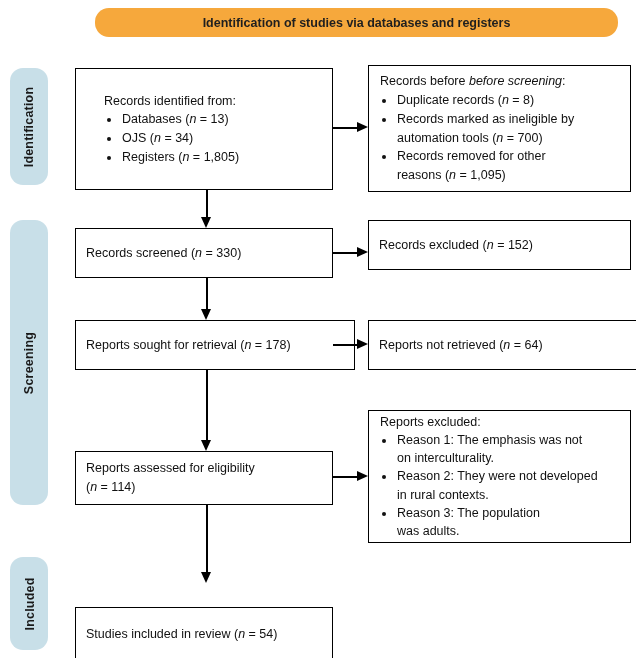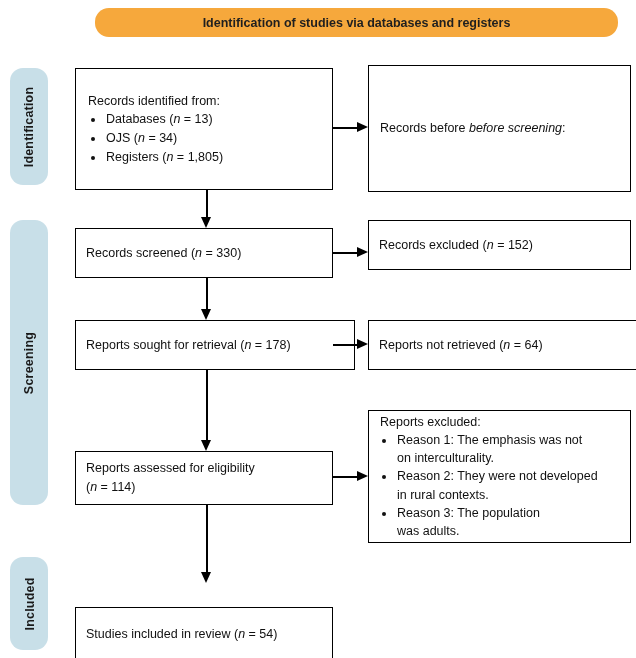--- a/index.html
+++ b/index.html
@@ -47,21 +47,21 @@
     background: #ffffff;
     border: 1.5px solid var(--line-color);
     font-size: 12.5px; line-height: 1.5;
     display: flex; flex-direction: column; justify-content: center;
   }
   .node .box-label { white-space: pre-line; }
   .node ul { list-style: disc; padding-left: 17px; }
   .node li { white-space: pre-line; padding-left: 1px; }
   .it { font-style: italic; text-align: center; }
 
-  .node-identified      { left: 75px;  top: 68px;  width: 258px; height: 122px; padding: 4px 6px 4px 12px; }
+  .node-identified      { left: 75px;  top: 68px;  width: 258px; height: 122px; padding: 4px 6px 4px 28px; }
   .node-removed         { left: 368px; top: 65px;  width: 263px; height: 127px; padding: 4px 4px 4px 11px; }
   .node-screened        { left: 75px;  top: 228px; width: 258px; height: 50px;  padding-left: 10px; }
   .node-excluded        { left: 368px; top: 220px; width: 263px; height: 50px;  padding-left: 10px; }
   .node-sought          { left: 75px;  top: 320px; width: 280px; height: 50px;  padding-left: 10px; }
   .node-not-retrieved   { left: 368px; top: 320px; width: 297px; height: 50px;  padding-left: 10px; }
   .node-assessed        { left: 75px;  top: 451px; width: 258px; height: 54px;  padding-left: 10px; }
   .node-reports-excluded{ left: 368px; top: 410px; width: 263px; height: 133px; padding: 4px 4px 4px 11px; line-height: 1.45; }
   .node-included        { left: 75px;  top: 583px; width: 258px; height: 54px;  padding-left: 10px; margin-top: 24px; }
   .node-reports-excluded ul { padding-left: 16px; }
   .node-removed ul { padding-left: 16px; }
@@ -112,20 +112,27 @@
   <div class="box-label">Records identified from:</div>
   <ul>
     <li>Databases (<i>n</i> = 13)</li>
     <li>OJS (<i>n</i> = 34)</li>
     <li>Registers (<i>n</i> = 1,805)</li>
   </ul>
 </div>
 
 <div class="abs node node-removed">
   <div class="box-label"><span>Records before </span><span class="it">before screening</span><span>:</span></div>
+  <ul>
+    <li>Duplicate records (<i>n</i> = 8)</li>
+    <li>Records marked as ineligible by
+automation tools (<i>n</i> = 700)</li>
+    <li>Records removed for other
+reasons (<i>n</i> = 1,095)</li>
+  </ul>
 </div>
 
 <div class="abs node node-screened">
   <div class="box-label">Records screened (<i>n</i> = 330)</div>
 </div>
 
 <div class="abs node node-excluded">
   <div class="box-label">Records excluded (<i>n</i> = 152)</div>
 </div>
 

